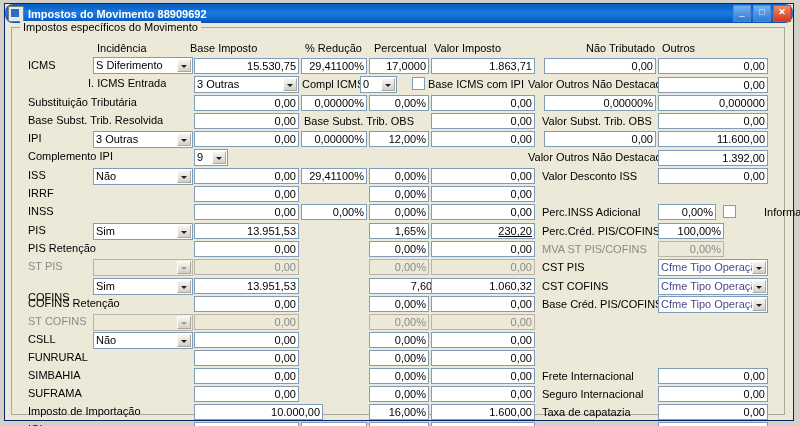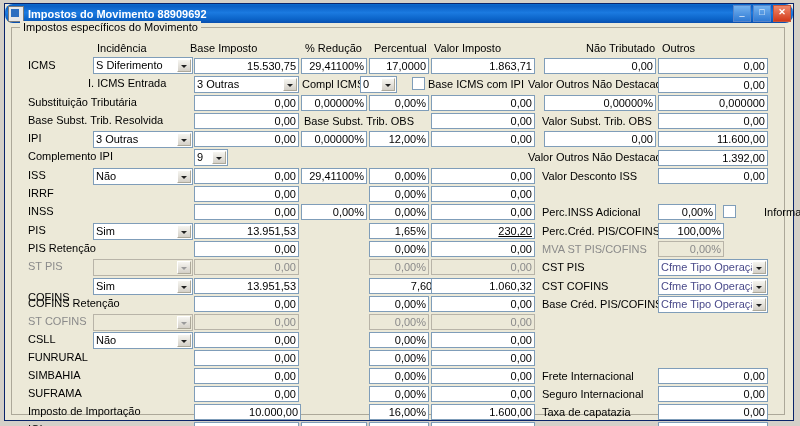--- a/index.html
+++ b/index.html
@@ -314,21 +314,21 @@
         <div class="fld" style="left:646px;top:330px;width:110px;">0,00</div>
 
         <div class="lbl" style="left:16px;top:347px;">SUFRAMA</div>
         <div class="fld" style="left:182px;top:348px;width:105px;">0,00</div>
         <div class="fld" style="left:357px;top:348px;width:60px;">0,00%</div>
         <div class="fld" style="left:419px;top:348px;width:104px;">0,00</div>
         <div class="lbl" style="left:530px;top:348px;">Seguro Internacional</div>
         <div class="fld" style="left:646px;top:348px;width:110px;">0,00</div>
 
         <div class="lbl" style="left:16px;top:365px;">Imposto de Importação</div>
-        <div class="fld" style="left:182px;top:366px;width:107px;">10.000,00</div>
+        <div class="fld" style="left:182px;top:366px;width:129px;">10.000,00</div>
         <div class="fld" style="left:357px;top:366px;width:60px;">16,00%</div>
         <div class="fld" style="left:419px;top:366px;width:104px;">1.600,00</div>
         <div class="lbl" style="left:530px;top:366px;">Taxa de capatazia</div>
         <div class="fld" style="left:646px;top:366px;width:110px;">0,00</div>
 
         <div class="lbl" style="left:16px;top:383px;">IGI</div>
         <div class="fld" style="left:182px;top:384px;width:105px;">0,00</div>
         <div class="fld" style="left:289px;top:384px;width:66px;">0,00%</div>
         <div class="fld" style="left:357px;top:384px;width:60px;">0,00%</div>
         <div class="fld" style="left:419px;top:384px;width:104px;">0,00</div>

